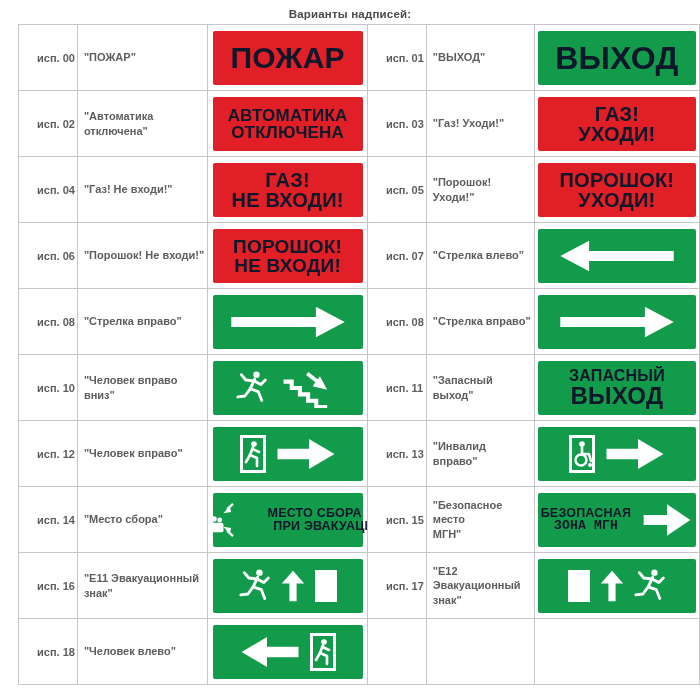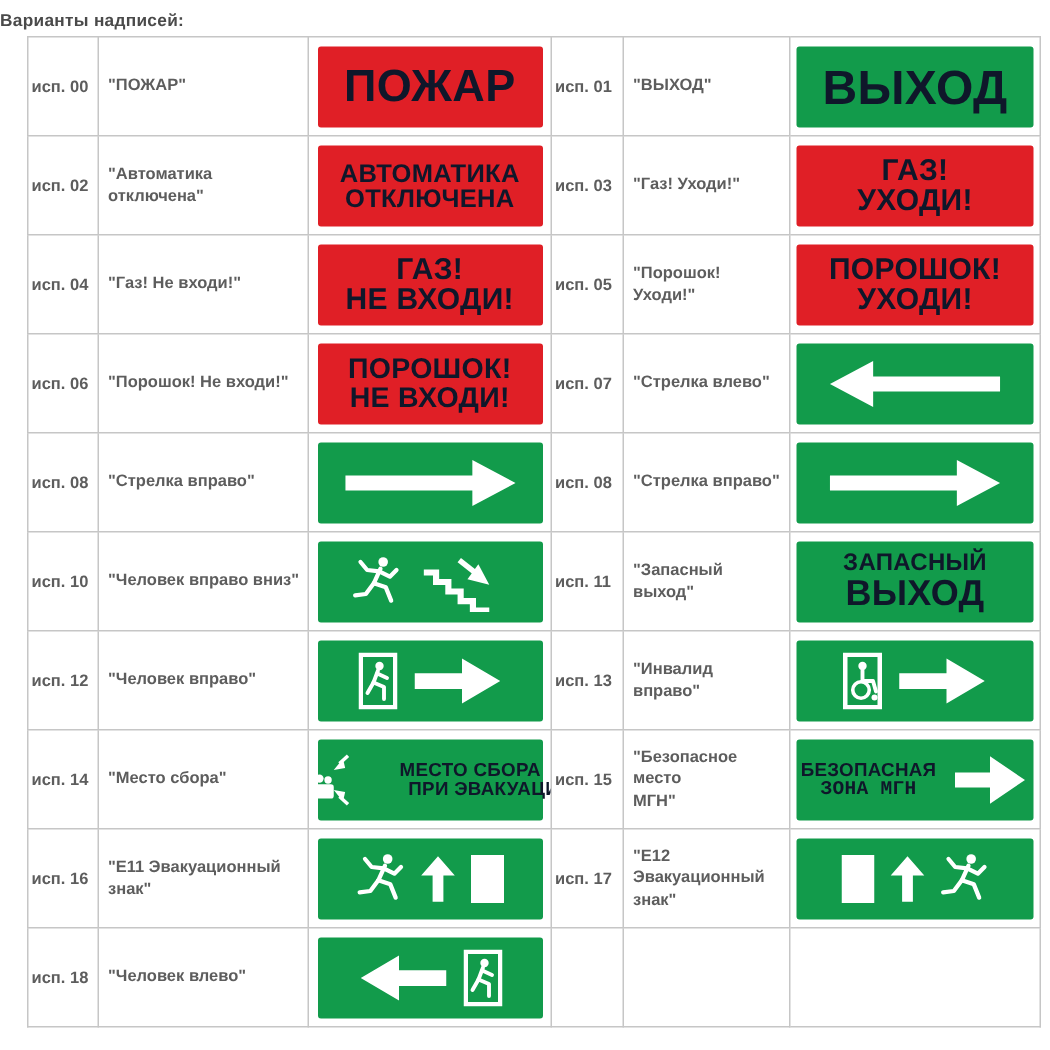--- a/index.html
+++ b/index.html
@@ -2,32 +2,32 @@
 <html style="--red: #e01f26; --green: #129b4b; --border: #c6c6c6; --label: #5d5d5d;"><head>
 <meta charset="utf-8">
 <style>
   html,body{margin:0;padding:0;}
   body{
     width:700px;height:700px;overflow:hidden;background:#fff;
     font-family:"Liberation Sans","DejaVu Sans",sans-serif;
     -webkit-font-smoothing:antialiased;
   }
   .page-title{
-    text-align:left;font-size:11.5px;font-weight:bold;color:#4a4a4a;
+    text-align:center;font-size:11.5px;font-weight:bold;color:#4a4a4a;
     padding-top:8px;letter-spacing:.2px;
   }
   table.variants{
     border-collapse:collapse;table-layout:fixed;
     margin:4px 0 0 18px;
   }
   td{border:1px solid var(--border,#c6c6c6);vertical-align:middle;overflow:hidden;}
   tr{height:66px;}
   td.code{
     font-size:11px;font-weight:bold;color:var(--label,#5d5d5d);
-    padding:0 2px 0 2px;white-space:nowrap;
+    padding:0 2px 0 18px;white-space:nowrap;
   }
   td.label{
     font-size:11px;font-weight:bold;color:var(--label,#5d5d5d);
     padding:2px 3px 2px 6px;white-space:pre-line;line-height:1.3;
   }
   td.signcell{text-align:center;padding:0;}
   .sign{
     display:inline-flex;align-items:center;justify-content:center;
     vertical-align:middle;border-radius:2px;color:#0f172a;font-weight:bold;
     gap:10px;padding:0 4px;box-sizing:border-box;

